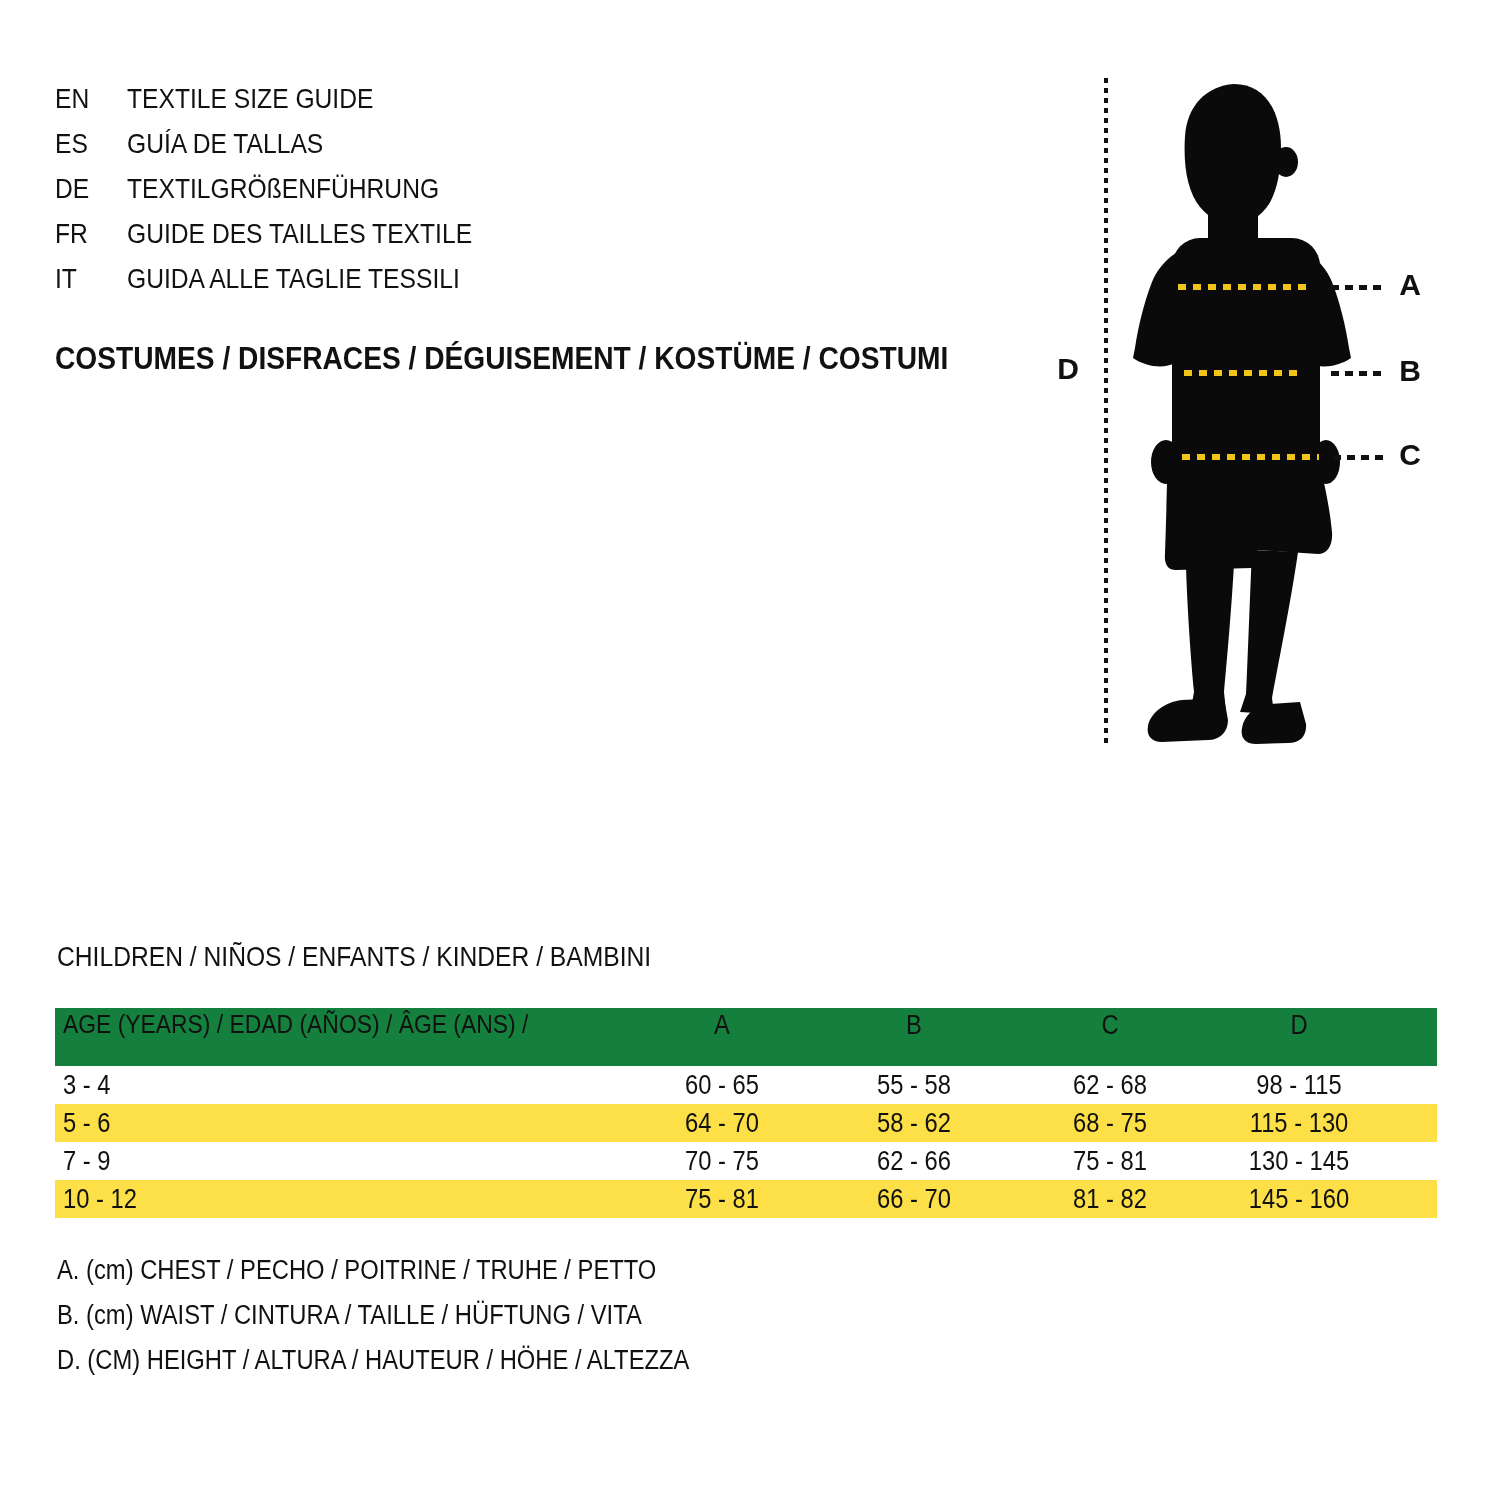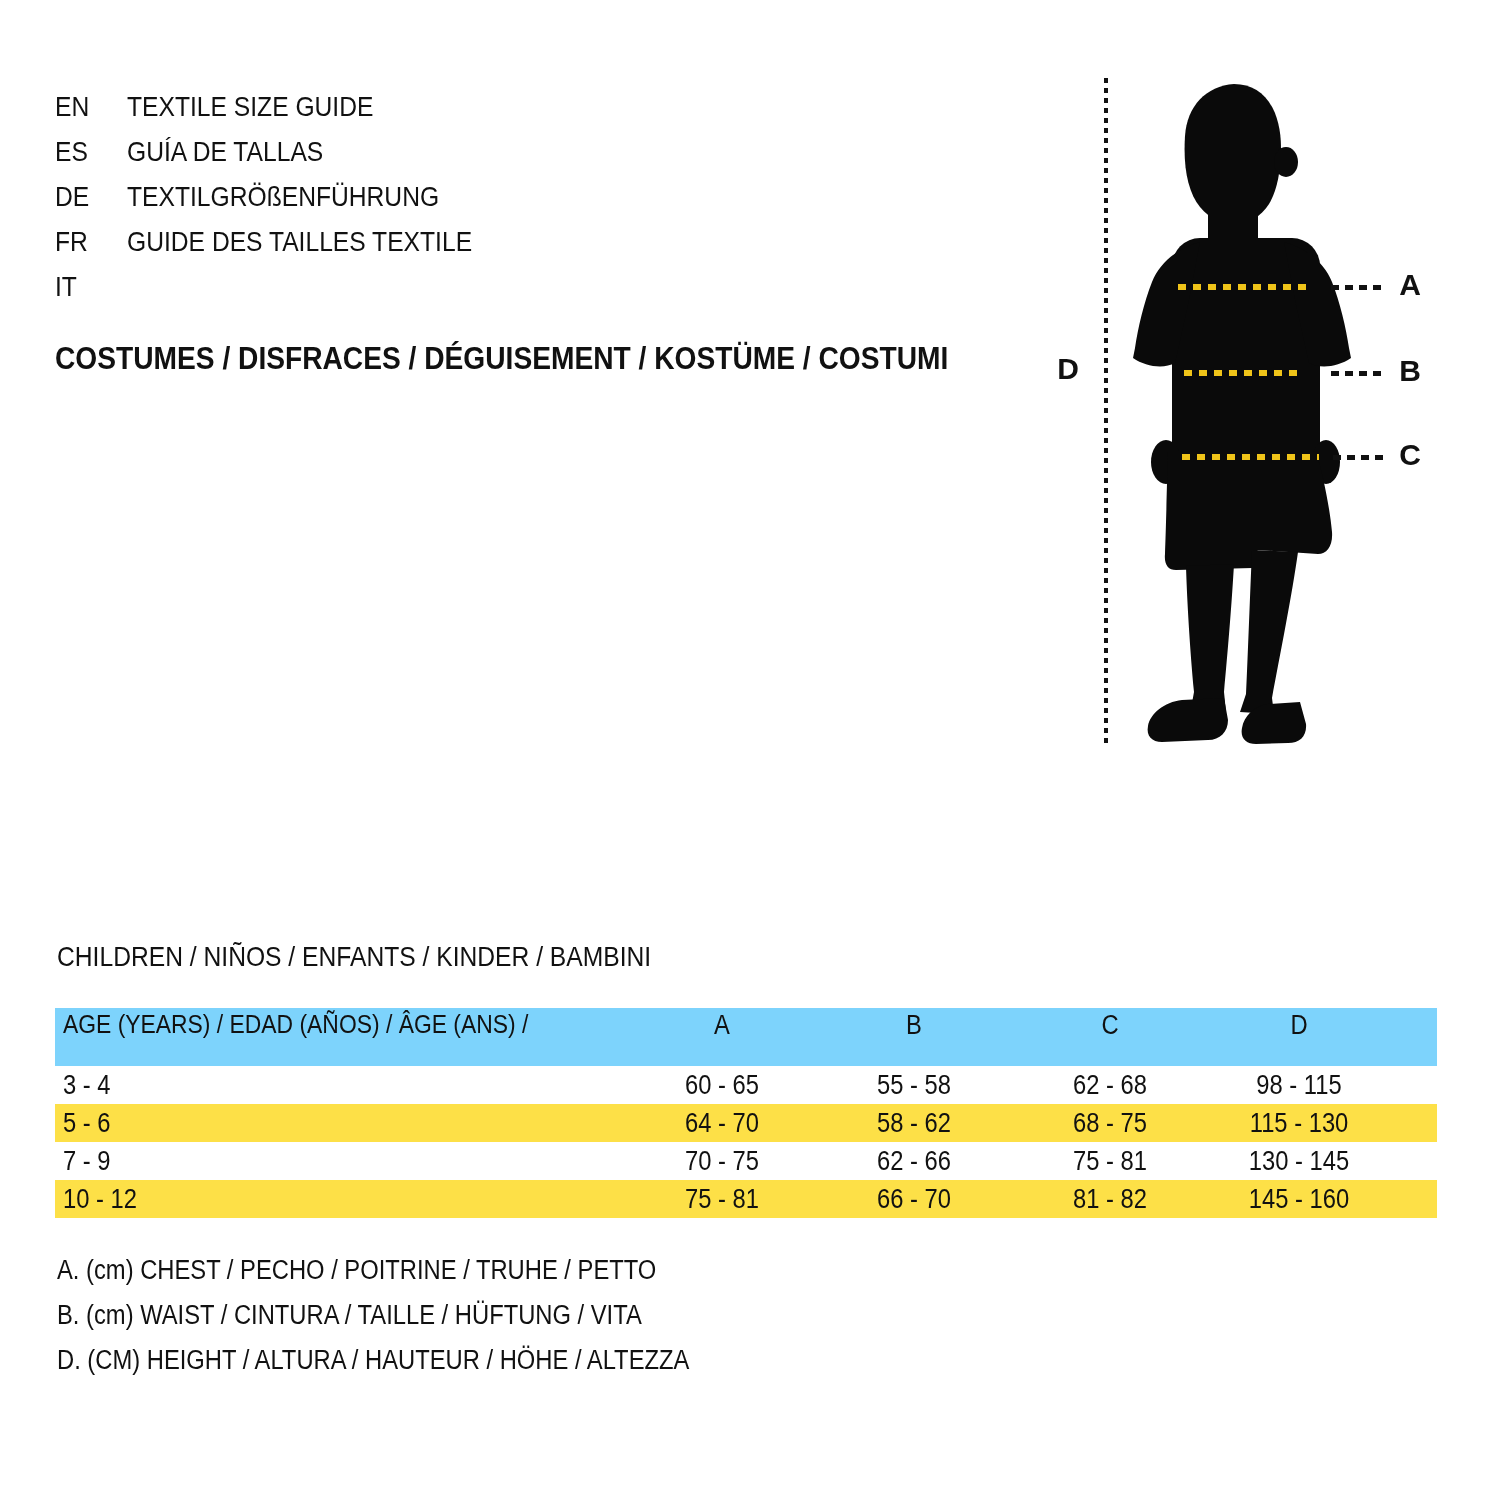--- a/index.html
+++ b/index.html
@@ -4,21 +4,21 @@
 <style>
   html,body{margin:0;padding:0;background:#fff;}
   .canvas{
     position:relative;width:1501px;height:1500px;background:#ffffff;overflow:hidden;
     font-family:"Liberation Sans","DejaVu Sans",sans-serif;color:#111;
   }
   .cond{display:inline-block;transform:scaleX(0.88);transform-origin:0 50%;white-space:nowrap;}
   .cond-c{display:inline-block;transform:translateX(-50%) scaleX(0.88);white-space:nowrap;}
 
   
-  .lang-block{position:absolute;left:55px;top:76px;margin-top:8px;}
+  .lang-block{position:absolute;left:55px;top:76px;}
   .lang-row{display:flex;height:45px;align-items:center;font-size:28px;font-weight:500;}
   .lang-code{width:72px;flex:0 0 72px;}
   .category-title{position:absolute;left:55px;top:340px;font-size:32px;font-weight:700;line-height:36px;}
 
   
   .vline{position:absolute;left:1104px;top:78px;width:4px;height:670px;
     background:repeating-linear-gradient(to bottom,#111 0 5px,transparent 5px 10px);}
   .figure-svg{position:absolute;left:1130px;top:80px;width:224px;height:668px;}
   .mline{position:absolute;height:6px;
     background:repeating-linear-gradient(to right,#f0c419 0 8px,transparent 8px 15px);}
@@ -32,21 +32,21 @@
   .conn.c{left:1333px;top:455px;width:54px;}
   .fig-label{position:absolute;width:40px;text-align:center;font-size:30px;font-weight:700;}
   .fig-label.a{left:1390px;top:268px;}
   .fig-label.b{left:1390px;top:354px;}
   .fig-label.c{left:1390px;top:438px;}
   .fig-label.d{left:1048px;top:352px;}
 
   
   .section-title{position:absolute;left:57px;top:941px;font-size:28px;font-weight:400;}
   .size-table{position:absolute;left:55px;top:1008px;width:1382px;}
-  .thead{position:relative;height:58px;background:#7dd3fc;}
+  .thead{position:relative;height:58px;background:#15803d;}
   .age-lines{padding:3px 0 0 8px;font-size:26px;font-weight:500;line-height:27px;}
   .colhead{position:absolute;top:4px;font-size:27px;font-weight:500;line-height:27px;}
   .trow{position:relative;height:38px;font-size:27px;font-weight:500;}
   .trow.alt{background:#fde047;}
   .age-cell{position:absolute;left:8px;top:0;line-height:38px;}
   .val{position:absolute;top:0;line-height:38px;}
   .cA{left:667px;} .cB{left:859px;} .cC{left:1055px;} .cD{left:1244px;}
 
   .legend-block{position:absolute;left:57px;top:1248px;}
   .legend-line{height:45px;line-height:45px;font-size:27px;font-weight:500;}
@@ -68,20 +68,21 @@
     <div class="lang-row">
       <span class="lang-code"><span class="cond">DE</span></span>
       <span><span class="cond">TEXTILGRÖßENFÜHRUNG</span></span>
     </div>
     <div class="lang-row">
       <span class="lang-code"><span class="cond">FR</span></span>
       <span><span class="cond">GUIDE DES TAILLES TEXTILE</span></span>
     </div>
     <div class="lang-row">
       <span class="lang-code"><span class="cond">IT</span></span>
+      <span><span class="cond">GUIDA ALLE TAGLIE TESSILI</span></span>
     </div>
   </div>
 
   <div class="category-title"><span class="cond">COSTUMES / DISFRACES / DÉGUISEMENT / KOSTÜME / COSTUMI</span></div>
 
   <div class="vline"></div>
 
   <svg class="figure-svg" viewBox="0 0 224 668" aria-hidden="true">
     <g fill="#0a0a0a">
       <path d="M104 4 C76 6 57 26 55 56 C53 88 58 112 70 127 C80 139 92 144 104 144 C118 144 131 137 139 124 C147 111 151 90 151 68 C151 30 134 4 104 4 Z"></path>

